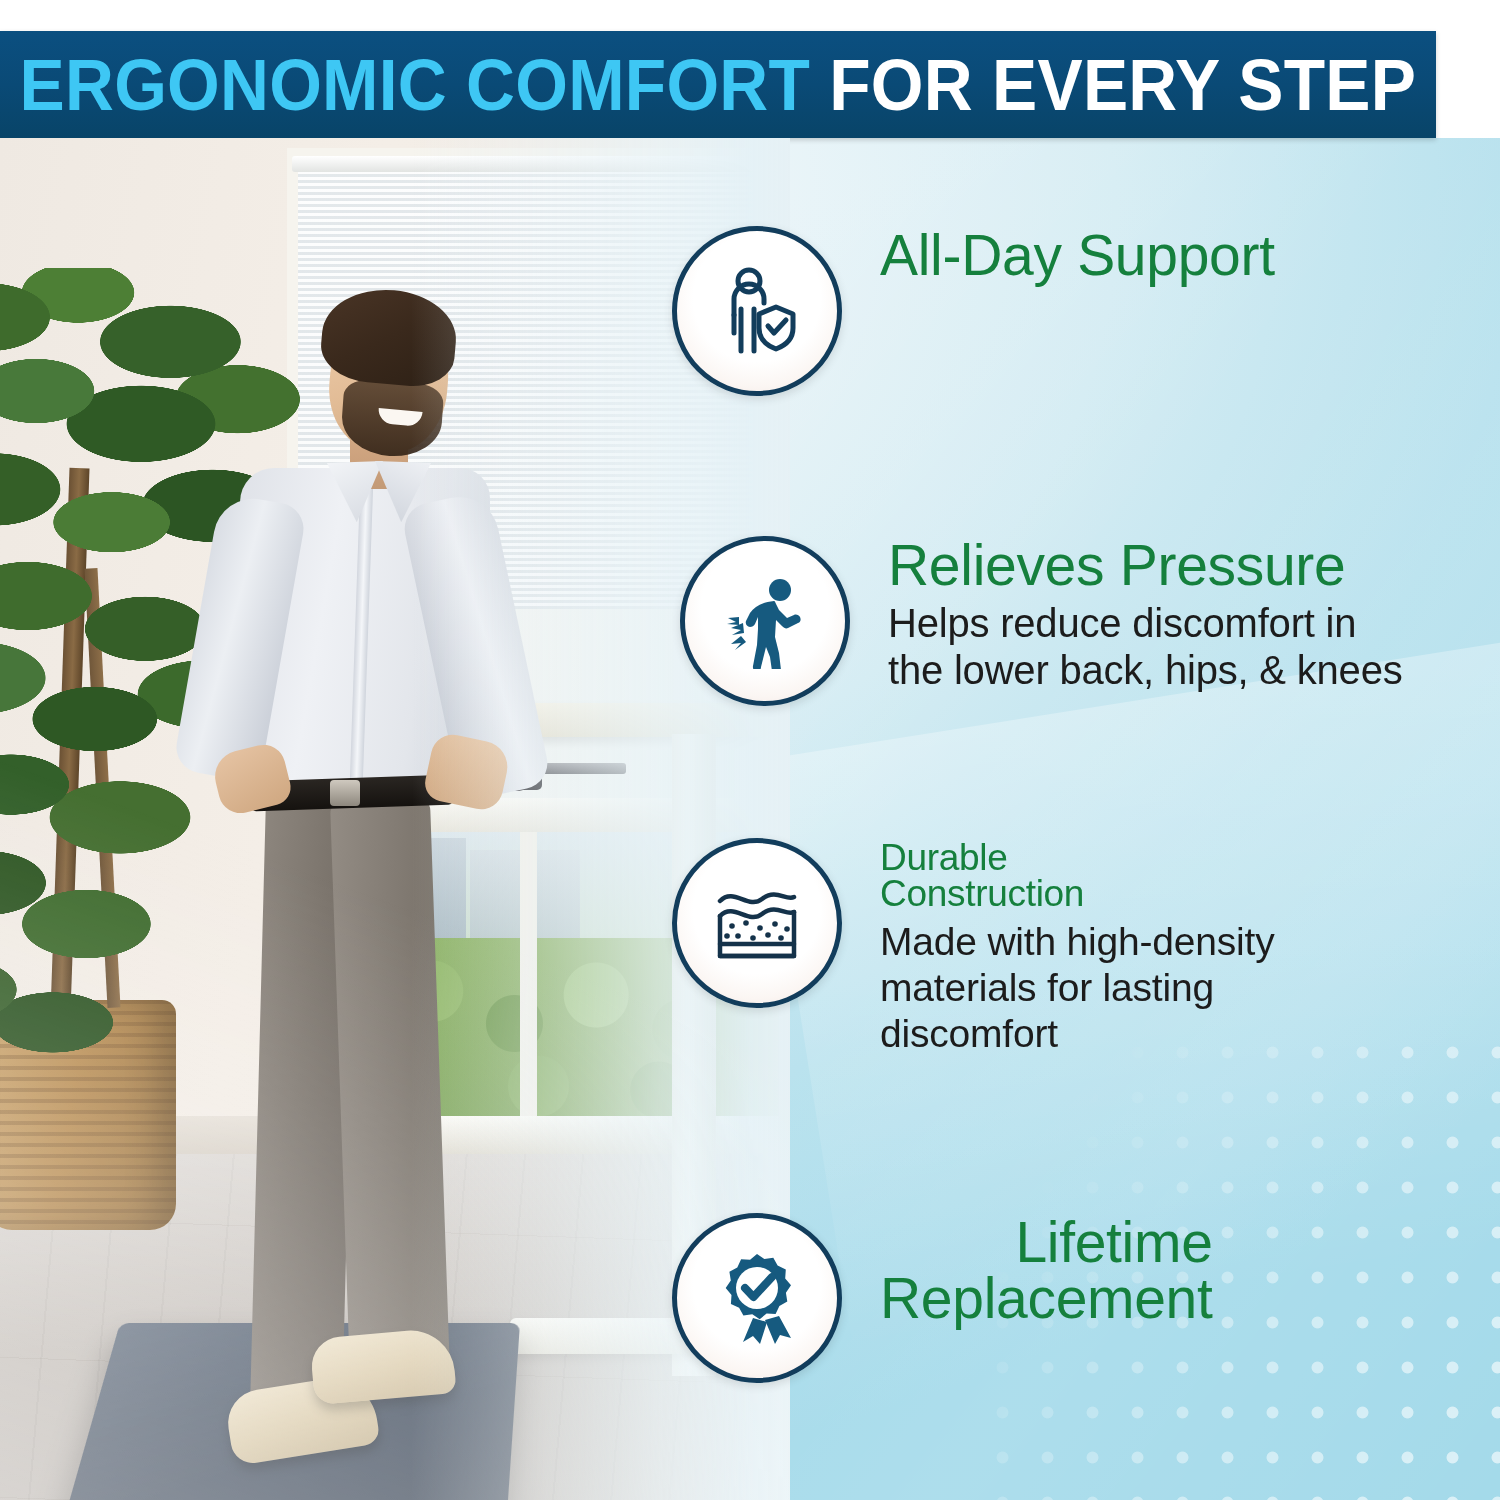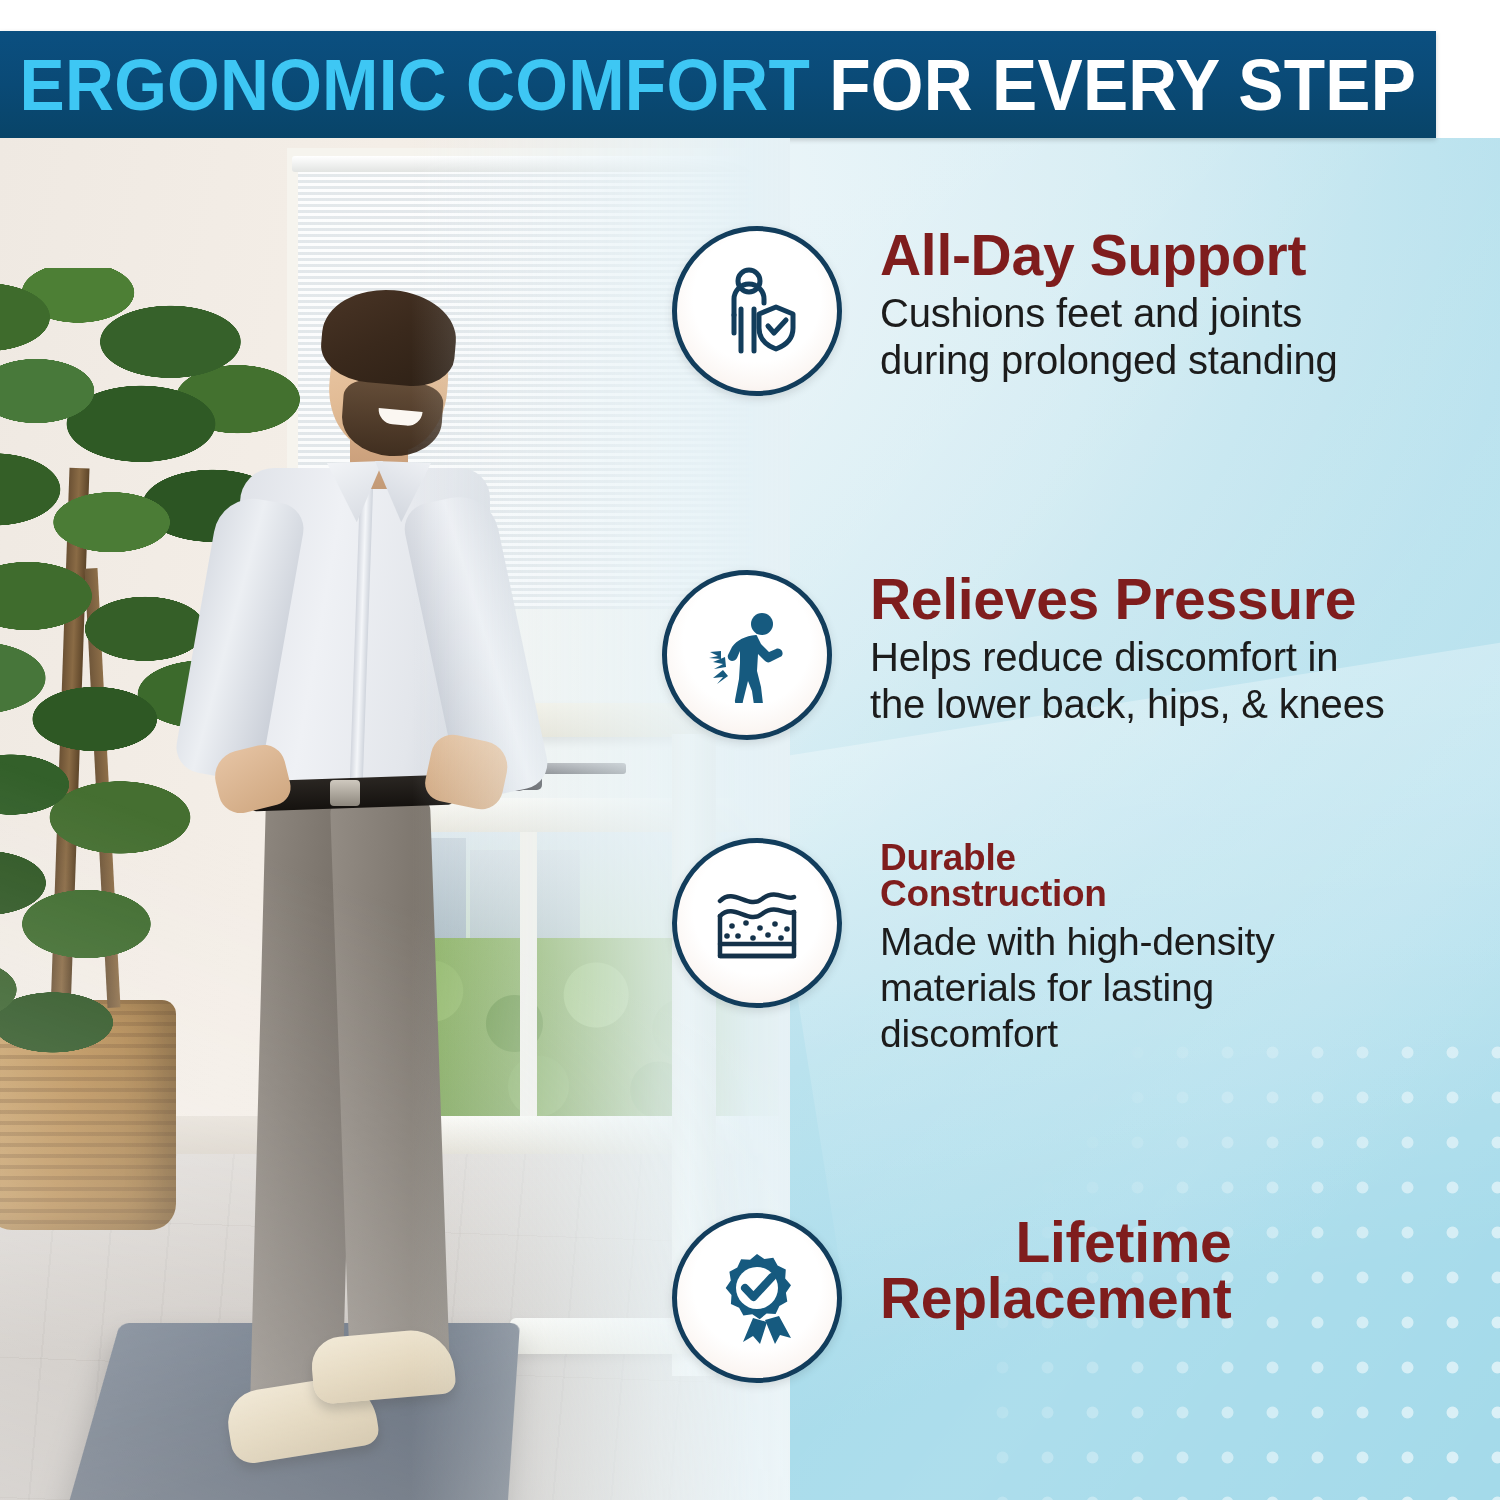--- a/index.html
+++ b/index.html
@@ -225,37 +225,37 @@
   .photo-fade-r{position:absolute;left:0;top:0;width:790px;height:1362px;
         background:linear-gradient(90deg, rgba(232,243,247,0) 0%, rgba(232,243,247,0) 52%,
                    rgba(233,243,247,.35) 68%, rgba(232,243,247,.75) 83%, rgba(228,241,246,.97) 95%, #e6f1f5 100%);}
   .photo-fade-b{position:absolute;left:0;top:0;width:790px;height:1362px;
         background:linear-gradient(200deg, rgba(255,255,255,0) 55%, rgba(255,255,255,.22) 78%, rgba(255,255,255,.42) 100%);}
 
   
   .features{position:absolute;left:660px;top:138px;width:840px;height:1362px;}
   .feature{position:absolute;display:flex;align-items:flex-start;}
   .f1{left:12px;top:88px;}
-  .f2{left:2px;top:398px;margin-top:34px;}
+  .f2{left:20px;top:398px;}
   .f3{left:12px;top:700px;}
   .f4{left:12px;top:1075px;}
 
   .icon-wrap{
     position:relative;flex:0 0 auto;width:160px;height:160px;border-radius:50%;
     background:radial-gradient(circle at 50% 42%, #ffffff 0%, #ffffff 52%, #fbf6f3 72%, #f1e4e0 92%, #e9dbd9 100%);
     border:5px solid #123d5c;
     box-shadow:0 3px 10px rgba(0,0,0,.12);
     display:flex;align-items:center;justify-content:center;
   }
   .icon-wrap svg{display:block;}
 
   .f-text{margin-left:38px;padding-top:2px;}
   .f-title{
     font-family:"Liberation Sans Narrow","Liberation Sans", sans-serif;
-    font-weight:700;color:#7f1d1d;font-size:57px;line-height:.98;
+    font-weight:400;color:#15803d;font-size:57px;line-height:.98;
     letter-spacing:-.3px;margin:0 0 6px 0;white-space:pre-line;
   }
   .f-desc{
     font-family:"Liberation Sans", sans-serif;
     font-weight:400;color:#1c1c1c;font-size:40px;line-height:1.18;
     margin:0;white-space:pre-line;letter-spacing:-.2px;
   }
   .f3 .f-title{font-size:37px;}
   .f3 .f-desc{font-size:39px;}
   .f4 .f-title{font-size:57px;text-align:right;}
@@ -341,22 +341,20 @@
           <path d="M25 52 V36 a15 15 0 0 1 15-15 a15 15 0 0 1 15 15 v4"></path>
           <path d="M32 46 V88"></path>
           <path d="M45 46 V88"></path>
           <path d="M25 52 V70"></path>
           <path d="M67 44 l17 7 v14 c0 12-9 18-17 21 c-8-3-17-9-17-21 V51 z"></path>
           <path d="M59 63 l6 7 l12-13"></path>
         </svg>
       </div>
       <div class="f-text">
         <p class="f-title">All-Day Support</p>
-        <p class="f-desc">Cushions feet and joints
-during prolonged standing</p>
       </div>
     </div>
 
     <div class="feature f2">
       <div class="icon-wrap">
         <svg width="96" height="96" viewBox="0 0 96 96" fill="#165a7f">
           <circle cx="63" cy="17" r="11"></circle>
           <path d="M57 28 C46 29 38 33 33 40 l-4 8 c-1 3 1 6 4 6 c2 0 4-1 5-3 l3-7 l0 12 l-1 16 l-4 21 c-.5 3 1 5 4 5 c2 0 4-1 4-4 l5-20 l4 10 l2 14 c.3 3 2 4 5 4 c3 0 4-2 4-5 l-2-17 l-4-16 l1-17 l6 6 c2 2 4 3 6 2 l10-5 c3-1 3-4 2-6 c-1-2-4-3-6-2 l-7 3 l-8-8 C58 29 58 28 57 28 z"></path>
           <path d="M26 50 l-12 5 l10 2 l-9 5 l12-2 z"></path>
           <path d="M24 63 l-10 8 l10-1 l-6 7 l11-8 z"></path>

